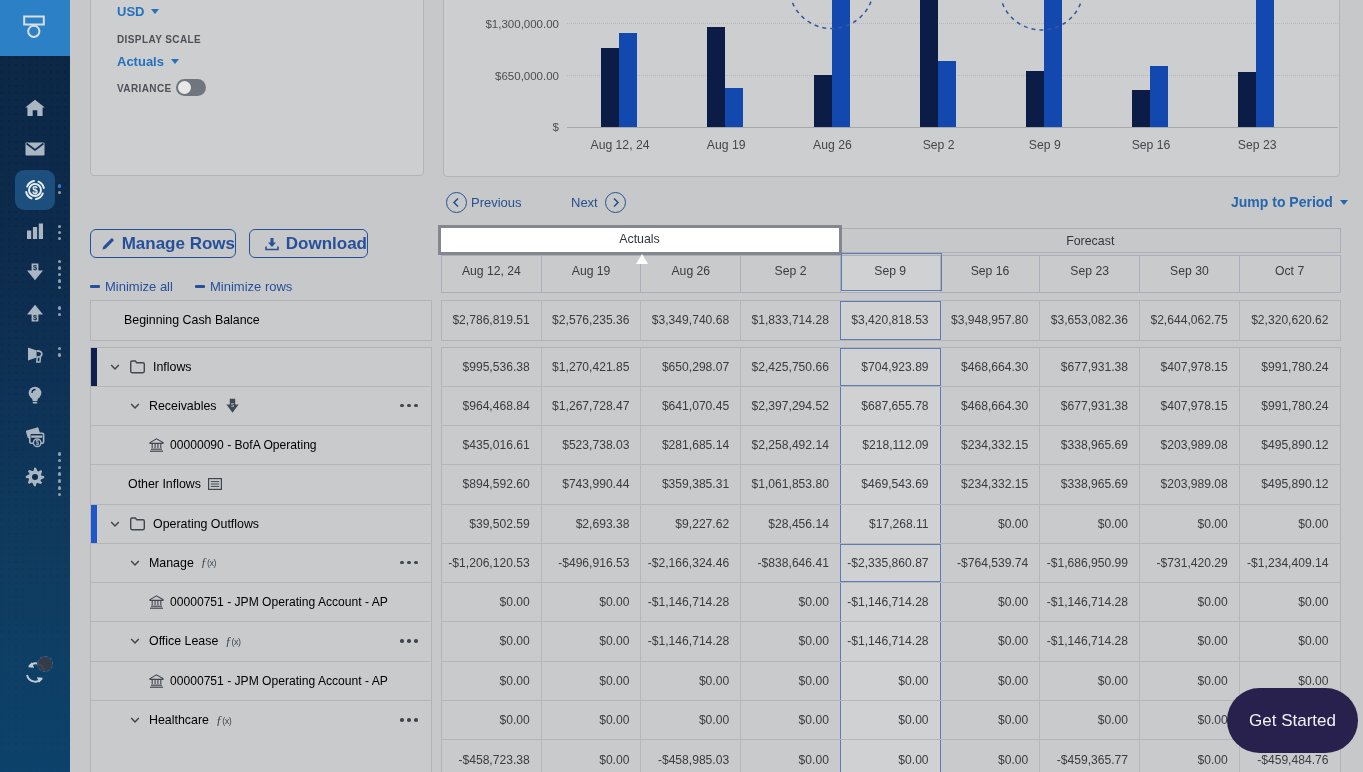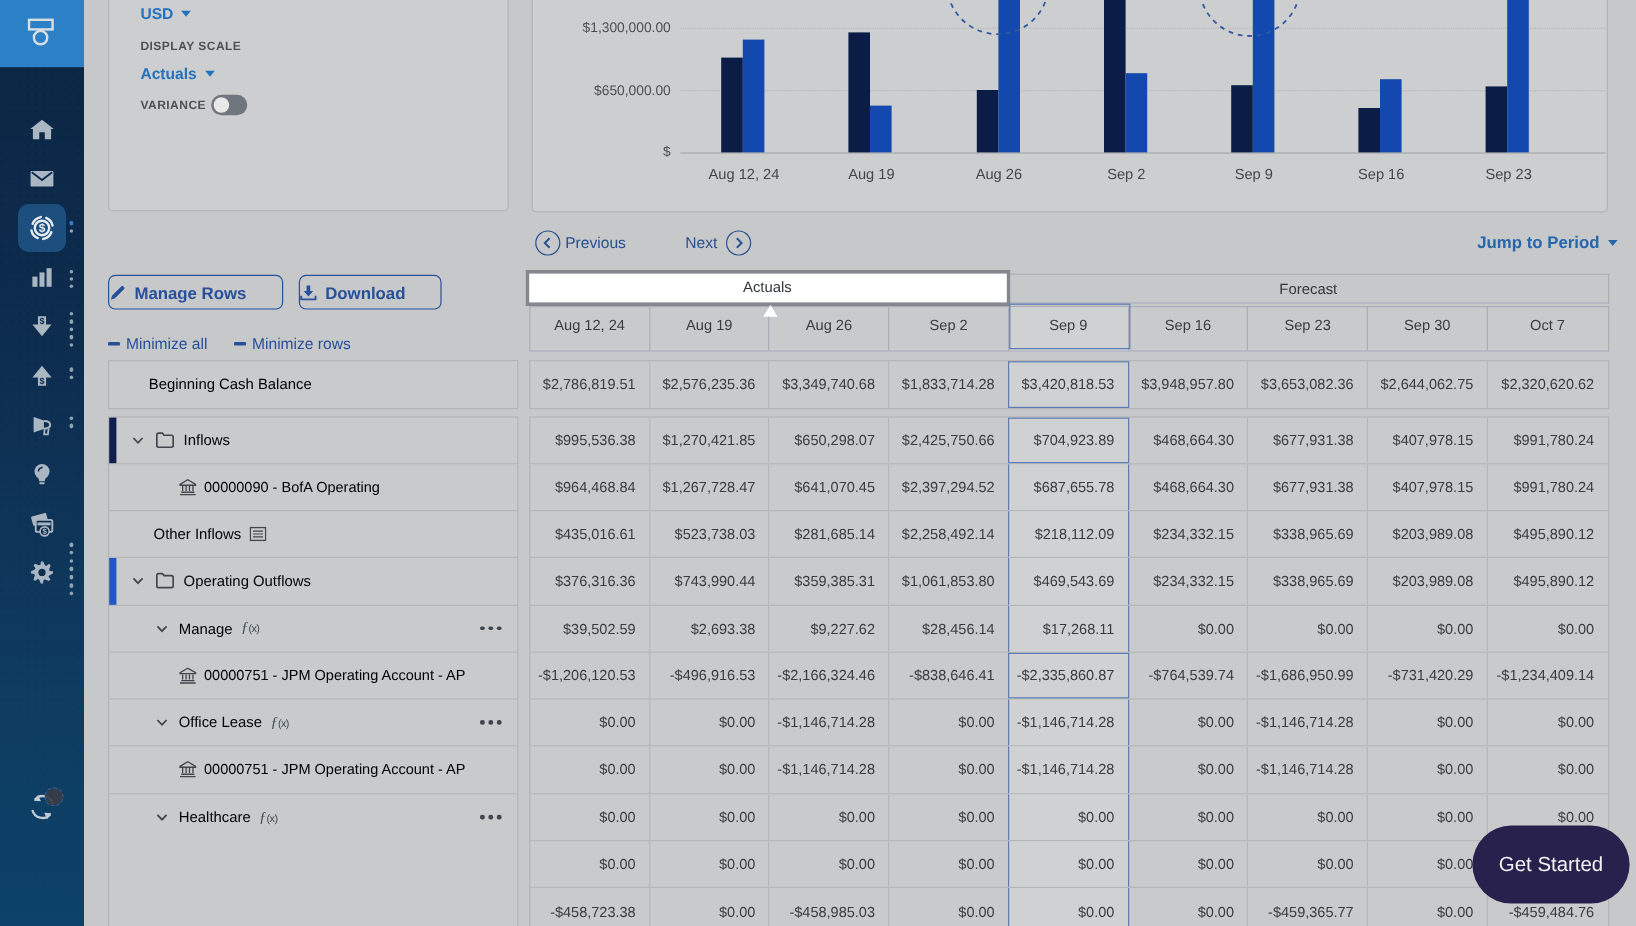--- a/index.html
+++ b/index.html
@@ -49,21 +49,21 @@
 .dcells { display:flex; width:100%; height:100%; }
 .dc { width:99.89px; height:100%; border-right:1px solid #b5b7bb; display:flex; align-items:center; justify-content:flex-end; padding-right:11px; font-size:12.1px; color:#383c41; }
 .dc:last-child { border-right:none; }
 .dc.s9 { background:#d0d1d3; border-left:1px solid #5e7bb3; border-right:1px solid #5e7bb3; margin-left:-1px; width:100.89px; }
 .lbltxt { font-size:12.4px; color:#000000; }
 .lrow { display:flex; align-items:center; }
 .accent { position:absolute; left:0; top:0; bottom:0; width:6px; }
 .chev { display:inline-block; width:12px; height:12px; }
 .dots3 { position:absolute; right:13px; top:50%; margin-top:-2px; width:18px; height:4px; }
 .dots3 i { position:absolute; width:3.6px; height:3.6px; border-radius:50%; background:#40464e; top:0; }
-.btn { position:absolute; border:1px solid #27509b; border-radius:6px; color:#27509b; font-weight:700; font-size:14px; display:flex; align-items:center; justify-content:flex-start; }
+.btn { position:absolute; border:1px solid #27509b; border-radius:6px; color:#27509b; font-weight:700; font-size:17px; display:flex; align-items:center; justify-content:flex-end; }
 .minlink { position:absolute; font-size:13px; color:#27509b; display:flex; align-items:center; }
 .minlink .minus { display:inline-block; width:10px; height:2.6px; background:#27509b; margin-right:5px; border-radius:1px; }
 </style>
 </head>
 <body>
 <div id="stage">
   <div id="widget" class="panel">
     <div class="abs" style="left:26px; top:39px; font-size:13px;"><span class="bluelink">USD</span><span class="caret"></span></div>
     <div class="abs minilab" style="left:26px; top:69px;">DISPLAY SCALE</div>
     <div class="abs" style="left:26px; top:89px; font-size:13px;"><span class="bluelink">Actuals</span><span class="caret"></span></div>
@@ -169,20 +169,37 @@
           <svg class="chev" viewBox="0 0 12 12" style="margin-right:8px;">
             <path d="M2.2 4 L6 8 L9.8 4" stroke="#40464e" stroke-width="1.5" fill="none"></path>
           </svg>
           <svg width="17" height="16" viewBox="0 0 17 16" style="margin-right:7px;">
             <path d="M1.7 3.4 Q1.7 2 3.1 2 L6.3 2 L7.7 3.7 L13.9 3.7 Q15.3 3.7 15.3 5.1 L15.3 12.3 Q15.3 13.7 13.9 13.7 L3.1 13.7 Q1.7 13.7 1.7 12.3 Z" fill="none" stroke="#40464e" stroke-width="1.4"></path>
           </svg>
           <span class="lbltxt">Inflows</span>
         </span>
       </div>
       <div class="trow">
+        <span class="lrow" style="padding-left:38px;">
+          <svg class="chev" viewBox="0 0 12 12" style="margin-right:8px;">
+            <path d="M2.2 4 L6 8 L9.8 4" stroke="#40464e" stroke-width="1.5" fill="none"></path>
+          </svg>
+          <span class="lbltxt">Receivables</span>
+          <svg width="13" height="16" viewBox="0 0 13 16" style="margin-left:9px;">
+            <path d="M3.8 0.8 L9.2 0.8 L9.2 6.6 L12.6 6.6 L6.5 14.8 L0.4 6.6 L3.8 6.6 Z" fill="#3e4a54"></path>
+            <text x="6.5" y="8.6" font-size="6.5" fill="#c9cacb" text-anchor="middle" font-family="Liberation Sans">s</text>
+          </svg>
+        </span>
+        <span class="dots3">
+          <i style="left:0;"></i>
+          <i style="left:7px;"></i>
+          <i style="left:14px;"></i>
+        </span>
+      </div>
+      <div class="trow">
         <span class="lrow" style="padding-left:58px;">
           <svg width="15" height="16" viewBox="0 0 15 16" style="margin-right:6px;">
             <path d="M1 5.6 L7.5 1.8 L14 5.6 L14 6.4 L1 6.4 Z" fill="none" stroke="#40464e" stroke-width="1.1"></path>
             <path d="M3.2 7 L3.2 11.2 M6.1 7 L6.1 11.2 M8.9 7 L8.9 11.2 M11.8 7 L11.8 11.2" stroke="#40464e" stroke-width="1.1"></path>
             <path d="M2 12.2 L13 12.2" stroke="#40464e" stroke-width="1.1"></path>
             <path d="M1 14.2 L14 14.2" stroke="#40464e" stroke-width="1.2"></path>
           </svg>
           <span class="lbltxt" style="font-size:12.1px;">00000090 - BofA Operating</span>
         </span>
       </div>
@@ -307,21 +324,21 @@
           <span class="dc">$2,258,492.14</span>
           <span class="dc s9">$218,112.09</span>
           <span class="dc">$234,332.15</span>
           <span class="dc">$338,965.69</span>
           <span class="dc">$203,989.08</span>
           <span class="dc">$495,890.12</span>
         </span>
       </div>
       <div class="trow">
         <span class="dcells">
-          <span class="dc">$376,316.36</span>
+          <span class="dc">$894,592.60</span>
           <span class="dc">$743,990.44</span>
           <span class="dc">$359,385.31</span>
           <span class="dc">$1,061,853.80</span>
           <span class="dc s9">$469,543.69</span>
           <span class="dc">$234,332.15</span>
           <span class="dc">$338,965.69</span>
           <span class="dc">$203,989.08</span>
           <span class="dc">$495,890.12</span>
         </span>
       </div>

